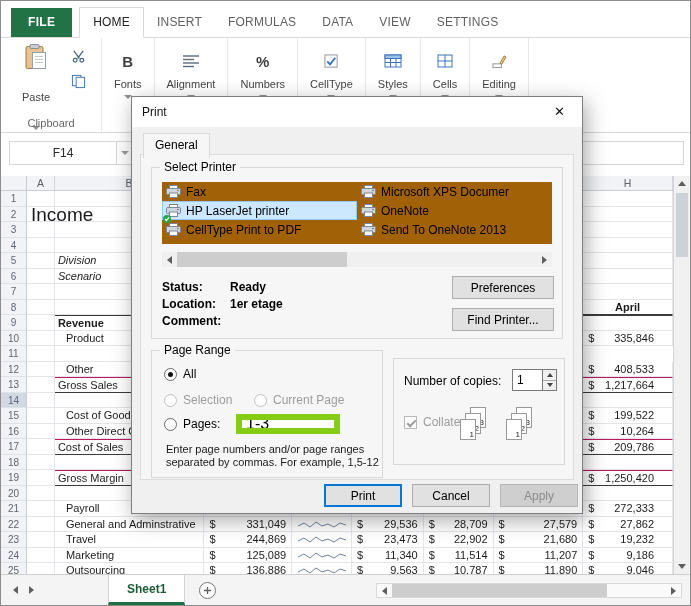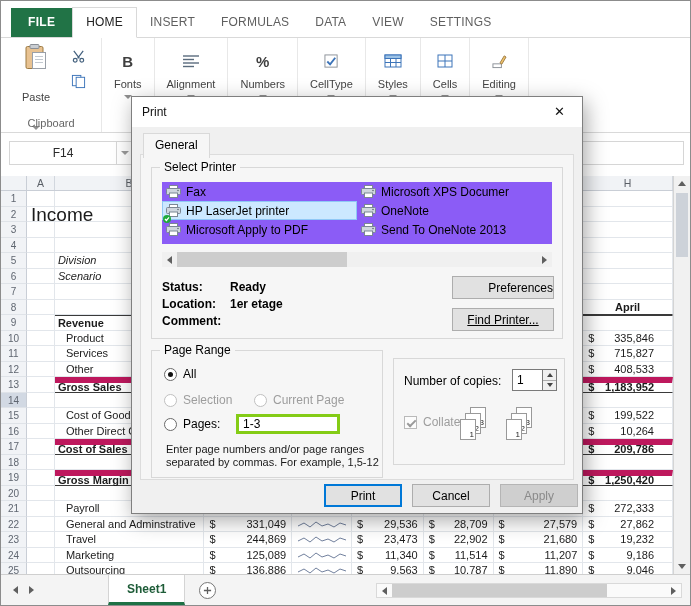--- a/index.html
+++ b/index.html
@@ -4,21 +4,21 @@
 <style>
   * { margin:0; padding:0; }
   html,body { background:#e8e8e8; }
   body { font-family:"Liberation Sans", sans-serif; }
   .app{ position:relative; width:691px; height:606px; background:#fff; border:1px solid #8c8c8c;
         box-sizing:border-box; overflow:hidden; font-family:"Liberation Sans", sans-serif; }
 
   
   .ribbon-tabs{ position:absolute; left:0; top:0; right:0; height:37px; background:#fff;
     border-bottom:1px solid #d9d9d9; display:flex; align-items:flex-end; padding-left:10px; box-sizing:border-box; }
-  .tab-file{ background:#217346; color:#fff; font-size:12px; font-weight:700; padding:7px 17px 8px; margin-right:0; letter-spacing:.3px; }
+  .tab-file{ background:#217346; color:#fff; font-size:12px; font-weight:700; padding:7px 17px 8px; margin-right:7px; letter-spacing:.3px; }
   .rtab{ font-size:12px; color:#5f5f5f; padding:7px 13px 8px; letter-spacing:.2px;margin-top:24px; }
   .rtab.active{ background:#fff; border:1px solid #d9d9d9; border-bottom:1px solid #fff; margin-bottom:-1px; color:#222; }
 
   
   .ribbon-body{ position:absolute; left:0; top:37px; right:0; height:95px; background:#fff;
     border-bottom:1px solid #d9d9d9; display:flex; box-sizing:border-box; }
   .clip-group{ width:100px; flex:0 0 auto; position:relative; border-right:1px solid #e8e8e8; }
   .paste-btn{ position:absolute; left:12px; top:6px; width:46px; display:flex; flex-direction:column;
     align-items:center; gap:18px; background:none; border:none; font-family:inherit; cursor:pointer; }
   .paste-label{ font-size:11px; color:#444; }
@@ -59,21 +59,21 @@
   .grid-row{ display:flex; height:15.5px; box-sizing:border-box; background:#fff; }
   .cell{ box-sizing:border-box; height:100%; border-right:1px solid #e2e6eb; border-bottom:1px solid #e2e6eb;
     font-size:11px; color:#1c1c1c; display:flex; align-items:center; white-space:nowrap; background:transparent; }
   .col-a{width:28px;} .col-label{width:150px;} .col-c{width:88px;} .col-spark{width:60px; justify-content:center;}
   .col-e{width:72px;} .col-f{width:70px;} .col-g{width:90px;} .col-h{width:90px;}
   .lbl{ padding-left:3px; position:relative; z-index:2; overflow:visible; }
   .lbl.indent{ padding-left:11px; }
   .em .lbl{ font-style:italic; }
   .section .lbl{ font-weight:700; }
   .section .cell:not(.col-a){ border-top:1px solid #3a3a3a; }
-  .total .cell:not(.col-a){ border-top:6px solid #be185d; border-bottom:1px solid #3a3a3a; font-weight:700; }
+  .total .cell:not(.col-a){ border-top:1px solid #be185d; border-bottom:1px solid #3a3a3a; font-weight:400; }
   .month-cell{ justify-content:center; font-weight:700; }
   .month-underline{ border-bottom:1px solid #3a3a3a; }
   .money{ justify-content:space-between; padding:0 5px; }
   .col-h.money{ padding-right:18px; }
 
   
   .vscroll{ position:absolute; top:0; right:0; width:17px; height:100%; background:#f1f1f1;
     border-left:1px solid #d4d4d4; box-sizing:border-box; }
   .vs-btn{ position:absolute; left:0; width:100%; height:15px; display:flex; align-items:center; justify-content:center; }
   .vs-up{ top:0; } .vs-down{ bottom:0; }
@@ -109,54 +109,54 @@
   .dlg-tab{ position:absolute; left:11px; top:6px; padding:4px 11px 6px; background:#f6f6f6;
     border:1px solid #d9d9d9; border-bottom:none; z-index:3; font-size:12px; }
   .dlg-panel{ position:absolute; left:8px; top:27px; width:434px; height:326px; background:#f6f6f6;
     border:1px solid #dcdcdc; box-sizing:border-box; }
   .gb{ position:absolute; border:1px solid #d8d8d8; box-sizing:border-box; }
   .gb-label{ position:absolute; top:-8px; left:8px; background:#f6f6f6; padding:0 4px; font-size:12px; }
   .gb-printer{ left:10px; top:12px; width:412px; height:172px; }
   .gb-range{ left:10px; top:195px; width:232px; height:128px; }
   .gb-copies{ left:252px; top:203px; width:172px; height:107px; }
 
-  .printer-list{ position:absolute; left:10px; top:14px; width:390px; height:62px; background:#8b5cf6;
+  .printer-list{ position:absolute; left:10px; top:14px; width:390px; height:62px; background:#a16207;
     display:grid; grid-template-rows:repeat(3,19px); grid-template-columns:195px 195px; grid-auto-flow:column; }
   .printer-item{ display:flex; align-items:center; gap:5px; padding:0 3px; font-size:12px; height:19px;
     box-sizing:border-box; border:1px solid transparent; cursor:pointer; }
   .printer-item.selected{ background:#cce8ff; border-color:#90c8f6; }
   .picon{ position:relative; width:15px; height:13px; flex:0 0 auto; }
   .badge{ position:absolute; left:-3px; bottom:-3px; width:8px; height:8px; }
   .pname{ white-space:nowrap; overflow:hidden; }
 
   .hscroll{ position:absolute; left:10px; top:84px; width:390px; height:15px; background:#f0f0f0;
     display:flex; align-items:center; }
   .hs-btn{ width:15px; height:100%; display:flex; align-items:center; justify-content:center; }
   .hs-thumb{ width:170px; height:100%; background:#cdcdcd; }
 
   .meta{ position:absolute; left:10px; font-size:12px;font-weight:bold; }
   .meta-status{ top:112px; } .meta-location{ top:129px; } .meta-comment{ top:146px; }
   .m-label{ display:inline-block; width:68px; }
 
   .win-btn{ font-family:inherit; font-size:12px; background:#e1e1e1; border:1px solid #adadad;
     height:23px; box-sizing:border-box; cursor:pointer; }
-  .btn-preferences{ position:absolute; left:300px; top:108px; width:102px;text-align:right; }
-  .btn-find{ position:absolute; left:300px; top:140px; width:102px;text-decoration:underline; }
+  .btn-preferences{ position:absolute; left:300px; top:108px; width:102px; }
+  .btn-find{ position:absolute; left:300px; top:140px; width:102px; }
 
   .radio-row{ position:absolute; display:flex; align-items:center; gap:6px; font-size:12px; cursor:pointer; }
   .rr-all{ left:12px; top:16px; } .rr-selection{ left:12px; top:42px; }
   .rr-current{ left:102px; top:42px; } .rr-pages{ left:12px; top:66px; }
   .radio{ display:inline-block; width:13px; height:13px; border:1px solid #6a6a6a; border-radius:50%;
     background:#fff; position:relative; box-sizing:border-box; flex:0 0 auto; }
   .radio.checked::after{ content:""; position:absolute; left:3px; top:3px; width:5px; height:5px;
     border-radius:50%; background:#111; }
   .radio.disabled{ border-color:#c0c0c0; }
   .disabled-label{ color:#9d9d9d; }
-  .pages-input{ position:absolute; left:84px; top:63px; width:104px; height:20px; border:3px solid #84cc16;
-    font-size:12px; padding:0 4px; box-sizing:border-box; font-family:inherit; background:#fff; }
+  .pages-input{ position:absolute; left:84px; top:63px; width:104px; height:20px; border:6px solid #84cc16;
+    font-size:16px; padding:0 4px; box-sizing:border-box; font-family:inherit; background:#fff; }
   .range-hint{ position:absolute; left:14px; top:92px; font-size:11px; line-height:13px; color:#1a1a1a; }
 
   .copies-label{ position:absolute; left:10px; top:15px; font-size:12px; }
   .spinner{ position:absolute; left:118px; top:10px; display:flex; }
   .spin-input{ width:30px; height:22px; border:1px solid #7a7a7a; border-right:none; font-size:12px;
     padding:0 4px; box-sizing:border-box; font-family:inherit; background:#fff; }
   .spin-btns{ display:flex; flex-direction:column; width:15px; height:22px; border:1px solid #7a7a7a; box-sizing:border-box; }
   .spin-up,.spin-down{ flex:1; display:flex; align-items:center; justify-content:center; background:#f0f0f0; cursor:pointer; }
   .spin-up{ border-bottom:1px solid #adadad; }
   .tri-up-s{ width:0; height:0; border-left:3px solid transparent; border-right:3px solid transparent; border-bottom:4px solid #444; }
@@ -450,21 +450,20 @@
             <div class="cell col-e"></div>
             <div class="cell col-f"></div>
             <div class="cell col-g"></div>
             <div class="cell col-h money">
               <span class="cur">$</span>
               <span class="val">335,846</span>
             </div>
           </div>
           <div class="grid-row">
             <div class="cell col-a"></div>
-            <div class="cell col-label lbl indent">Services</div>
             <div class="cell col-c"></div>
             <div class="cell col-spark"></div>
             <div class="cell col-e"></div>
             <div class="cell col-f"></div>
             <div class="cell col-g"></div>
             <div class="cell col-h money">
               <span class="cur">$</span>
               <span class="val">715,827</span>
             </div>
           </div>
@@ -484,21 +483,21 @@
           <div class="grid-row total">
             <div class="cell col-a"></div>
             <div class="cell col-label lbl">Gross Sales</div>
             <div class="cell col-c"></div>
             <div class="cell col-spark"></div>
             <div class="cell col-e"></div>
             <div class="cell col-f"></div>
             <div class="cell col-g"></div>
             <div class="cell col-h money">
               <span class="cur">$</span>
-              <span class="val">1,183,952</span>
+              <span class="val">1,217,664</span>
             </div>
           </div>
           <div class="grid-row">
             <div class="cell col-a"></div>
             <div class="cell col-label"></div>
             <div class="cell col-c"></div>
             <div class="cell col-spark"></div>
             <div class="cell col-e"></div>
             <div class="cell col-f"></div>
             <div class="cell col-g"></div>
@@ -776,21 +775,21 @@
                     </svg></span></span>
                 <span class="pname">HP LaserJet printer</span>
               </div>
               <div class="printer-item">
                 <span class="picon"><svg width="15" height="13" viewBox="0 0 15 13">
                     <rect x="3.5" y="0.5" width="8" height="3.5" fill="#fff" stroke="#7b8794"></rect>
                     <rect x="0.5" y="3.5" width="14" height="6" rx="1" fill="#cfd6de" stroke="#7b8794"></rect>
                     <rect x="3.5" y="8" width="8" height="4.5" fill="#fff" stroke="#7b8794"></rect>
                     <circle cx="12" cy="5.5" r="0.8" fill="#5f6b78"></circle>
                   </svg></span>
-                <span class="pname">Microsoft Apply to PDF</span>
+                <span class="pname">CellType Print to PDF</span>
               </div>
               <div class="printer-item">
                 <span class="picon"><svg width="15" height="13" viewBox="0 0 15 13">
                     <rect x="3.5" y="0.5" width="8" height="3.5" fill="#fff" stroke="#7b8794"></rect>
                     <rect x="0.5" y="3.5" width="14" height="6" rx="1" fill="#cfd6de" stroke="#7b8794"></rect>
                     <rect x="3.5" y="8" width="8" height="4.5" fill="#fff" stroke="#7b8794"></rect>
                     <circle cx="12" cy="5.5" r="0.8" fill="#5f6b78"></circle>
                   </svg></span>
                 <span class="pname">Microsoft XPS Documer</span>
               </div>

